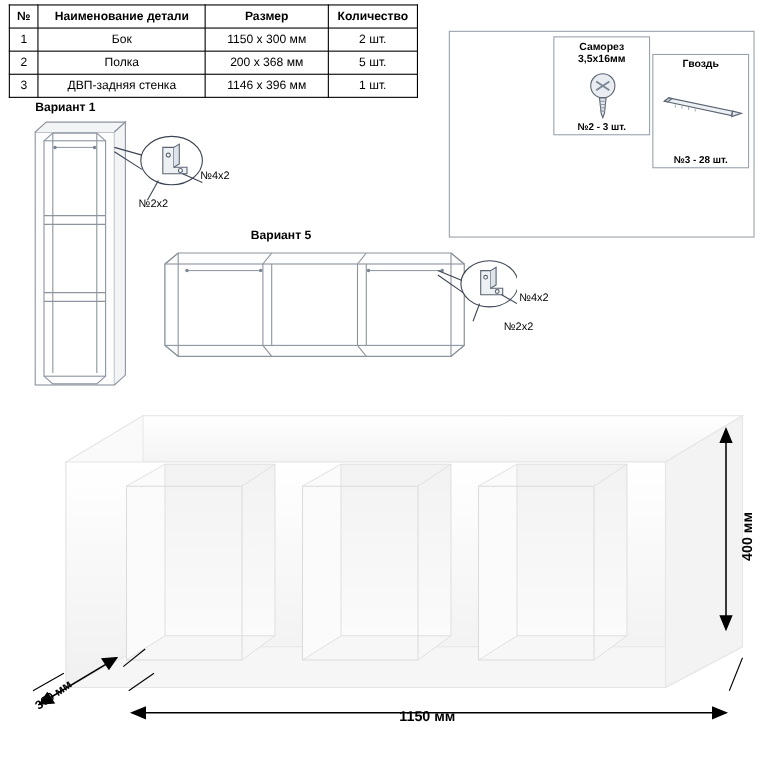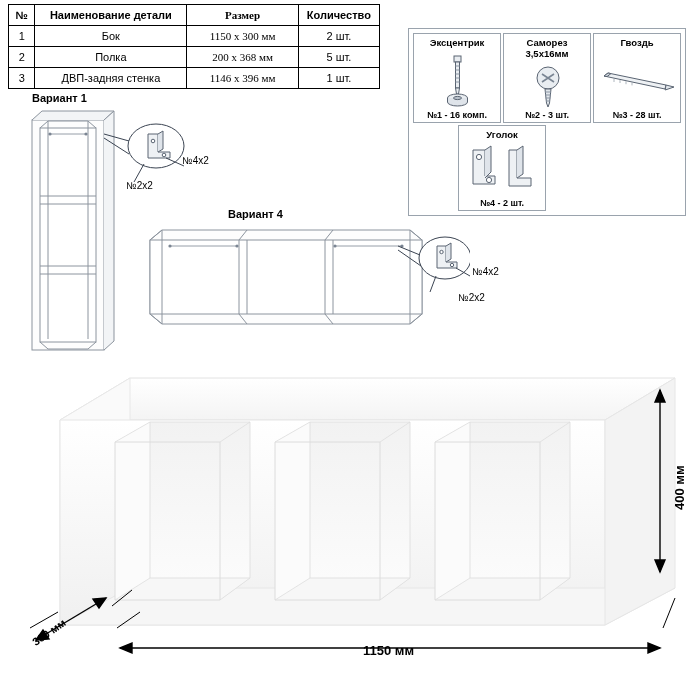--- a/index.html
+++ b/index.html
@@ -21,21 +21,21 @@
   }
   #parts-table th,#parts-table td{
     border:1px solid #000;
     padding:2px 3px;
     height:16px;
     line-height:14px;
   }
   #parts-table th{font-weight:bold;text-align:center;}
   .c-num{width:20px;text-align:center;}
   .c-name{width:150px;text-align:center;padding-left:5px;}
-  .c-size{width:110px;text-align:center;font-family:Liberation Serif, serif;}
+  .c-size{width:110px;text-align:center;}
   .c-qty{width:75px;text-align:center;}
 
   
   #hardware{
     position:absolute;left:408px;top:28px;width:276px;height:186px;
     border:1px solid #9aa3ad;
     background:#fff;
   }
   .hw-cell{
     position:absolute;
@@ -94,87 +94,54 @@
       <td class="c-num">3</td>
       <td class="c-name">ДВП-задняя стенка</td>
       <td class="c-size">1146 х 396 мм</td>
       <td class="c-qty">1 шт.</td>
     </tr>
   </tbody>
 </table>
 
 <div id="hardware">
 
-  <div class="hw-cell" style="left:4px;top:4px;width:88px;height:90px;">
-    <div class="hw-title">Эксцентрик</div>
-    <div class="hw-art">
-      <svg width="88" height="56" viewBox="0 0 88 56">
-        <g stroke="#5a6472" fill="#e9edf1" stroke-width="1">
-          <rect x="40" y="4" width="7" height="6"></rect>
-          <rect x="41.5" y="10" width="4" height="26"></rect>
-          <path d="M41.5 14 h4 M41.5 18 h4 M41.5 22 h4 M41.5 26 h4 M41.5 30 h4" stroke="#8b95a3"></path>
-          <polygon points="41.5,36 45.5,36 44.5,42 42.5,42" fill="#e9edf1"></polygon>
-          <ellipse cx="43.5" cy="46" rx="10" ry="4"></ellipse>
-          <path d="M33.5 46 v4 a10 4 0 0 0 20 0 v-4" fill="#dfe4ea"></path>
-          <ellipse cx="43.5" cy="46" rx="4" ry="1.6" fill="#b9c2cc"></ellipse>
-        </g>
-      </svg>
-    </div>
-    <div class="hw-caption">№1 - 16 комп.</div>
-  </div>
 
   <div class="hw-cell" style="left:94px;top:4px;width:88px;height:90px;">
     <div class="hw-title">
       <div>Саморез</div>
       <div>3,5х16мм</div>
     </div>
     <div class="hw-art" style="top:30px;">
       <svg width="88" height="46" viewBox="0 0 88 46">
         <g stroke="#5a6472" fill="#e9edf1" stroke-width="1">
           <circle cx="44" cy="14" r="11"></circle>
           <path d="M38 10 l12 8 M38 18 l12 -8" stroke="#7a8593" stroke-width="1.6"></path>
           <path d="M41 25 l6 0 l-1.5 14 l-1.5 4 l-1.5 -4 z" fill="#e2e7ec"></path>
           <path d="M41 28 h6 M41.3 31 h5.4 M41.6 34 h4.8 M42 37 h4" stroke="#8b95a3"></path>
         </g>
       </svg>
     </div>
     <div class="hw-caption">№2 - 3 шт.</div>
   </div>
 
-  <div class="hw-cell" style="left:184px;top:4px;width:88px;height:90px;">
+  <div class="hw-cell" style="left:184px;top:20px;width:88px;height:104px;">
     <div class="hw-title">Гвоздь</div>
     <div class="hw-art">
       <svg width="88" height="56" viewBox="0 0 88 56">
         <g stroke="#5a6472" fill="#e9edf1" stroke-width="1">
           <path d="M10 24 l4 -3 l58 12 l-1 4 z" fill="#eef1f4"></path>
           <path d="M10 24 l4 -3 l3 0.6 l-4 3 z" fill="#cfd6dd"></path>
           <path d="M72 33 l8 2 l-8.8 3 z" fill="#e2e7ec"></path>
           <path d="M20 27 l0 3 M26 28 l0 3 M32 29.2 l0 3 M38 30.4 l0 3" stroke="#9aa3ad" stroke-width="0.8"></path>
         </g>
       </svg>
     </div>
     <div class="hw-caption">№3 - 28 шт.</div>
   </div>
 
-  <div class="hw-cell" style="left:49px;top:96px;width:88px;height:86px;">
-    <div class="hw-title">Уголок</div>
-    <div class="hw-art">
-      <svg width="88" height="52" viewBox="0 0 88 52">
-        <g stroke="#5a6472" fill="#e9edf1" stroke-width="1">
-          <path d="M14 6 h12 v26 h10 v8 h-22 z" fill="#eef1f4"></path>
-          <path d="M26 6 l6 -4 v26 l-6 6" fill="#dfe4ea"></path>
-          <circle cx="20" cy="13" r="2.6" fill="#fff"></circle>
-          <circle cx="30" cy="36" r="2.6" fill="#fff"></circle>
-          <path d="M50 6 h8 v28 h14 v8 h-22 z" fill="#eef1f4"></path>
-          <path d="M58 6 l6 -4 v28 l-6 4" fill="#dfe4ea"></path>
-        </g>
-      </svg>
-    </div>
-    <div class="hw-caption">№4 - 2 шт.</div>
-  </div>
 
 </div>
 
 <div class="abs var-label" style="left:32px;top:92px;">Вариант 1</div>
 
 <div class="abs" style="left:16px;top:108px;">
   <svg width="200" height="260" viewBox="0 0 200 260">
     <g stroke="#8c949e" fill="none" stroke-width="1">
 
       <rect x="16" y="12" width="72" height="230" fill="#fdfdfd"></rect>
@@ -209,21 +176,21 @@
       </g>
 
       <path d="M150 50 L168 58" stroke="#3b4452"></path>
       <path d="M128 56 L118 74" stroke="#3b4452"></path>
     </g>
   </svg>
 </div>
 <div class="abs callout" style="left:182px;top:155px;">№4х2</div>
 <div class="abs callout" style="left:126px;top:180px;">№2х2</div>
 
-<div class="abs var-label" style="left:228px;top:208px;">Вариант 4</div>
+<div class="abs var-label" style="left:228px;top:208px;">Вариант 5</div>
 
 <div class="abs" style="left:140px;top:222px;">
   <svg width="330" height="110" viewBox="0 0 330 110">
     <g stroke="#8c949e" fill="none" stroke-width="1">
 
       <path d="M10 18 l12 -10 h248 l12 10 v74 l-12 10 h-248 l-12 -10 z" fill="#fdfdfd"></path>
       <rect x="10" y="18" width="272" height="74" fill="#ffffff"></rect>
 
       <path d="M10 18 l12 -10 M282 18 l-12 -10 M10 92 l12 10 M282 92 l-12 10"></path>
       <path d="M22 8 v94 M270 8 v94"></path>

